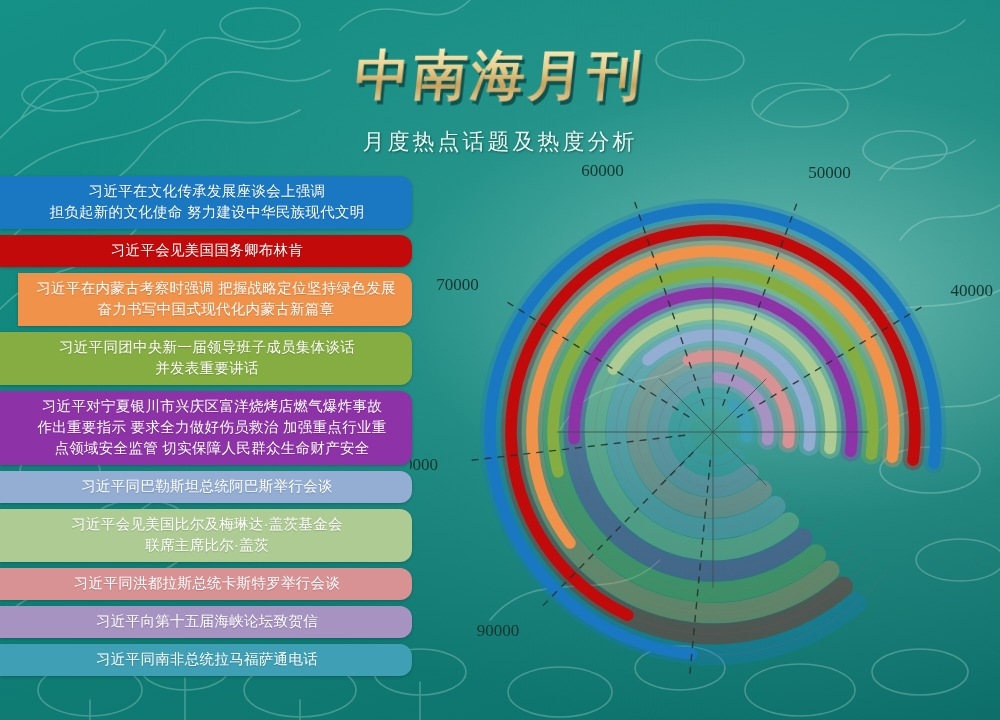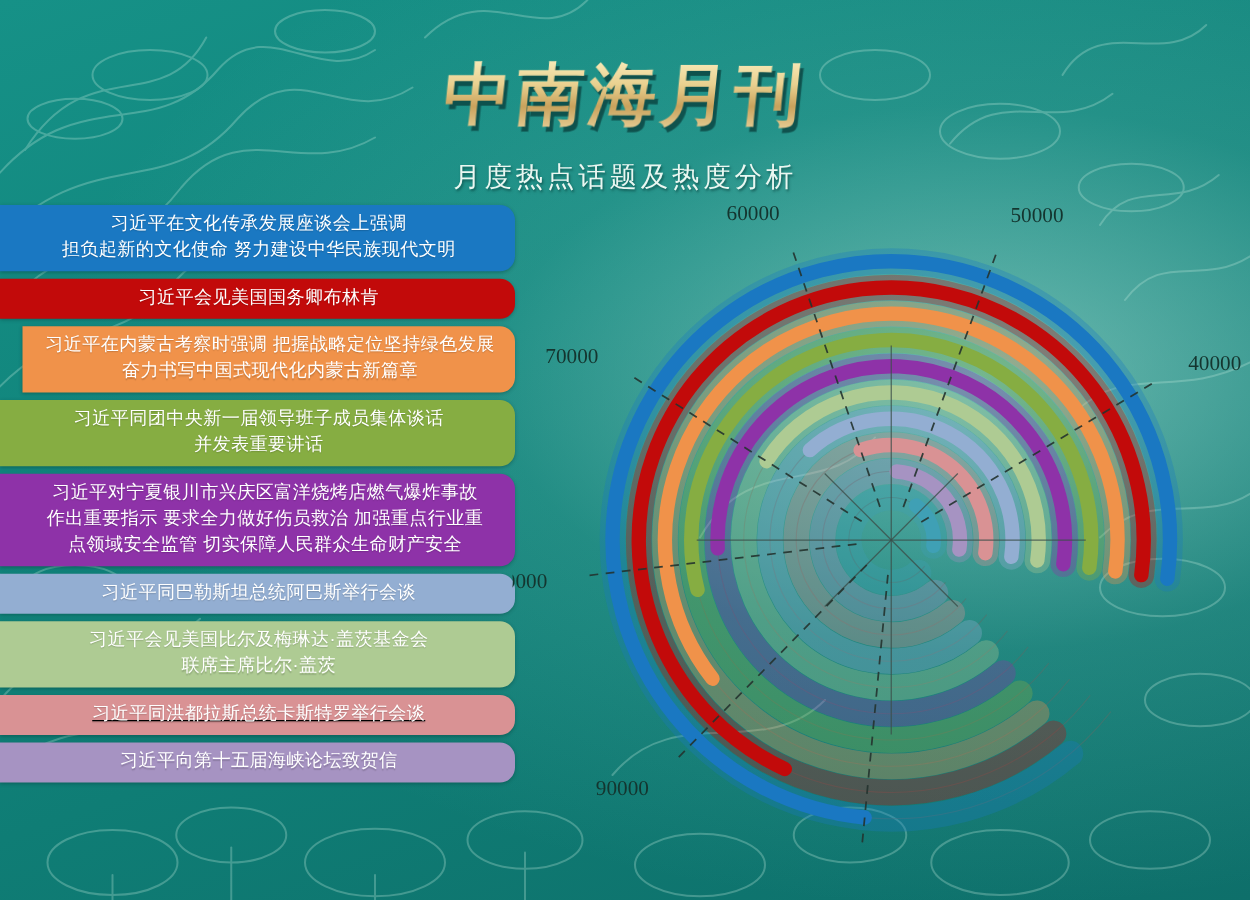--- a/index.html
+++ b/index.html
@@ -28,21 +28,21 @@
     -webkit-text-fill-color:transparent;
     filter:drop-shadow(3px 4px 0 rgba(8,60,58,.75));
     display:inline-block;transform:skewX(-6deg);
   }
   .subtitle{
     margin-top:14px;font-size:22px;color:#eaf7f1;letter-spacing:3px;
     text-shadow:1px 1px 2px rgba(5,55,52,.6);
   }
 
   
-  .legend{position:absolute;left:0;top:164px;width:412px;}
+  .legend{position:absolute;left:0;top:176px;width:412px;}
   .legend-item{
     border-radius:0 12px 12px 0;
     margin-bottom:6px;
     display:flex;align-items:center;justify-content:center;
     box-sizing:border-box;padding:5px 14px 6px 16px;
     box-shadow:0 1px 3px rgba(0,40,38,.30);
   }
   .legend-label{
     color:#ffffff;font-size:14.5px;line-height:21px;text-align:center;
     white-space:pre-line;letter-spacing:.3px;
@@ -134,25 +134,28 @@
 作出重要指示 要求全力做好伤员救治 加强重点行业重
 点领域安全监管 切实保障人民群众生命财产安全</div>
       </div>
       <div class="legend-item" style="background: rgb(147, 174, 210);">
         <div class="legend-label">习近平同巴勒斯坦总统阿巴斯举行会谈</div>
       </div>
       <div class="legend-item" style="background: rgb(174, 203, 147);">
         <div class="legend-label">习近平会见美国比尔及梅琳达·盖茨基金会
 联席主席比尔·盖茨</div>
       </div>
-      <div class="legend-item" style="background: rgb(217, 146, 148); text-decoration: underline;">
+      <div class="legend-item" style="background: rgb(217, 146, 148);">
         <div class="legend-label">习近平同洪都拉斯总统卡斯特罗举行会谈</div>
       </div>
       <div class="legend-item" style="background: rgb(166, 147, 194);">
         <div class="legend-label">习近平向第十五届海峡论坛致贺信</div>
+      </div>
+      <div class="legend-item" style="background: rgb(63, 160, 181);">
+        <div class="legend-label">习近平同南非总统拉马福萨通电话</div>
       </div>
     </div>
 
   <svg id="chart" viewBox="0 0 590 560">
     <g id="grid-layer">
         <path class="grid-arc" d="M 336.6691143372134 296.73188543264223 A 34 34 0 1 0 329.79236562262855 312.9324901610724"></path>
         <path class="grid-arc" d="M 357.46474378078636 299.6545205528036 A 55 55 0 1 0 346.3405914483697 325.8613811429112"></path>
         <path class="grid-arc" d="M 378.26037322435934 302.577155672965 A 76 76 0 1 0 362.88881727411086 338.79027212475006"></path>
         <path class="grid-arc" d="M 399.0560026679323 305.49979079312635 A 97 97 0 1 0 379.43704309985196 351.7191631065889"></path>
         <path class="grid-arc" d="M 419.8516321115053 308.4224259132877 A 118 118 0 1 0 395.9852689255931 364.6480540884277"></path>

